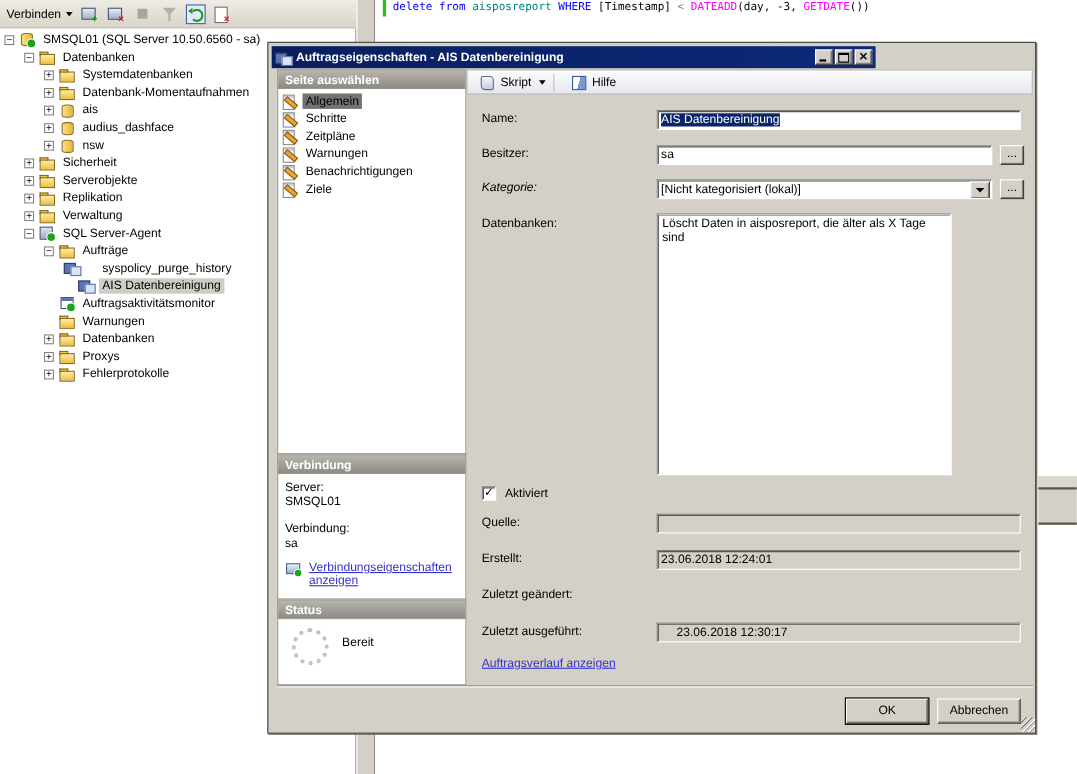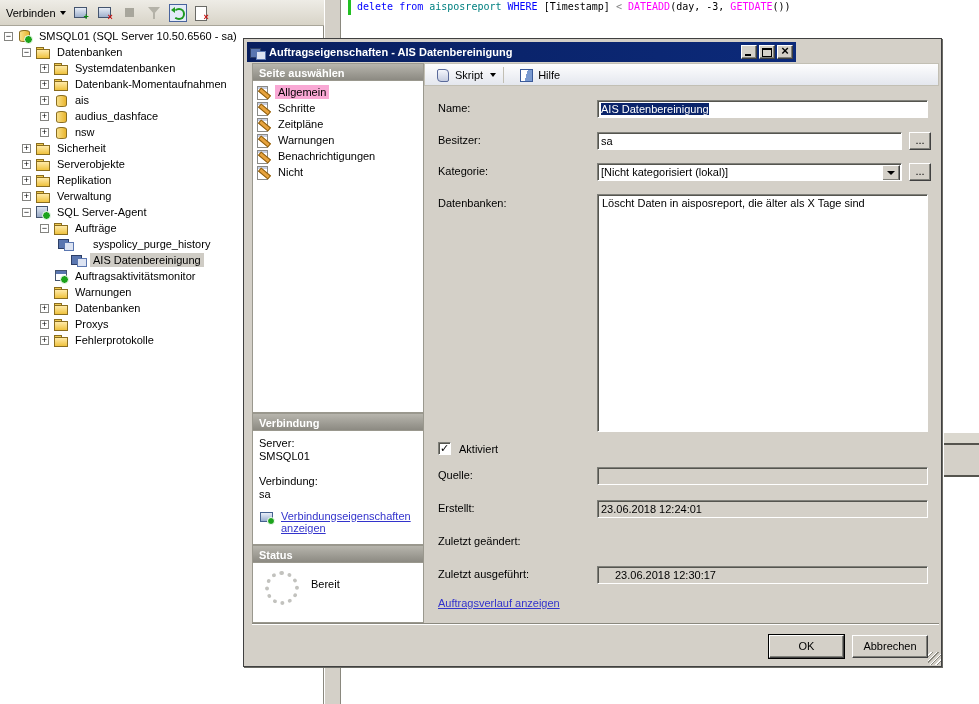--- a/index.html
+++ b/index.html
@@ -95,21 +95,21 @@
 
   #pages-header{left:8px;top:24px;width:172px;}
   #pages-list{left:8px;top:42px;width:172px;height:332px;padding-top:3px;}
   .prow{display:flex;align-items:center;height:16px;padding-left:3px;white-space:nowrap;}
   .picon{width:15px;height:15px;position:relative;flex:none;margin-right:4px;}
   .picon::before{content:"";position:absolute;left:1px;top:1px;width:9px;height:12px;background:#fff;
      border:1px solid #8a8a86;box-shadow:inset 0 2px 0 #c8d0e4;}
   .picon::after{content:"";position:absolute;left:6px;top:2px;width:3px;height:11px;background:#e8a33d;
      border:1px solid #8a5d10;transform:rotate(-50deg);}
   .plabel{padding:1px 3px;}
-  .plabel.selected{background:#f9a8d4;}
+  .plabel.selected{background:#737373;}
 
   #conn-header{left:8px;top:374px;width:172px;}
   #conn-body{left:8px;top:392px;width:172px;height:114px;padding:6px 0 0 6px;}
   .conn-line{line-height:13px;}
   .conn-gap{height:12px;}
   #conn-link-row{display:flex;margin-top:9px;}
   .lnkicon{width:16px;height:14px;position:relative;flex:none;margin:1px 6px 0 0;}
   .lnkicon::before{content:"";position:absolute;left:1px;top:1px;width:11px;height:8px;
      background:linear-gradient(#e8eef8,#9cb0d0);border:1px solid #45618f;}
   .lnkicon::after{content:"";position:absolute;right:0;bottom:0;width:6px;height:6px;border-radius:50%;
@@ -140,21 +140,21 @@
      box-shadow:inset 1px 1px 0 #55554f;}
   .sunken.disabled{background:#d4d0c8;}
   .selmark{background:#0a246a;color:#fff;}
   .raised{background:#d4d0c8;border:1px solid;border-color:#ffffff #404040 #404040 #ffffff;
      box-shadow:inset -1px -1px 0 #80807a;box-sizing:border-box;}
   .dots-btn{position:absolute;left:485px;width:22px;height:18px;text-align:center;line-height:14px;}
   .combo-arrow{position:absolute;right:1px;top:1px;width:16px;height:14px;
      background:#d4d0c8;border:1px solid;border-color:#fff #404040 #404040 #fff;box-shadow:inset -1px -1px 0 #80807a;}
   .combo-arrow::after{content:"";position:absolute;left:4px;top:5px;width:0;height:0;
      border-left:4px solid transparent;border-right:4px solid transparent;border-top:4px solid #000;}
-  #desc-box{position:absolute;left:173px;top:108px;width:331px;height:238px;padding:2px 4px;box-sizing:border-box;
+  #desc-box{position:absolute;left:173px;top:108px;width:268px;height:238px;padding:2px 4px;box-sizing:border-box;
      white-space:normal;overflow:hidden;line-height:13px;}
   .checkbox{position:absolute;left:14px;width:13px;height:13px;background:#fff;border:1px solid;
      border-color:#80807a #fff #fff #80807a;box-shadow:inset 1px 1px 0 #55554f;box-sizing:border-box;
      text-align:center;line-height:11px;font-size:11px;}
   .checkbox.checked::after{content:"✓";font-weight:bold;}
 
   #groove{left:8px;top:584px;width:687px;height:2px;border-top:1px solid #8a887e;border-bottom:1px solid #fff;box-sizing:border-box;}
   .dlg-btn{position:absolute;top:596px;height:23px;text-align:center;line-height:21px;}
   #ok-btn{left:525px;width:75px;outline:1px solid #000;}
   #cancel-btn{left:608px;width:76px;}
@@ -333,21 +333,21 @@
       <div class="prow">
         <span class="picon"></span>
         <span class="plabel">Warnungen</span>
       </div>
       <div class="prow">
         <span class="picon"></span>
         <span class="plabel">Benachrichtigungen</span>
       </div>
       <div class="prow">
         <span class="picon"></span>
-        <span class="plabel">Nicht</span>
+        <span class="plabel">Ziele</span>
       </div>
     </div>
 
   <div class="abs sect-header" id="conn-header">Verbindung</div>
   <div class="abs white-panel" id="conn-body">
     <div class="conn-line">Server:</div>
     <div class="conn-line">SMSQL01</div>
     <div class="conn-gap"></div>
     <div class="conn-line">Verbindung:</div>
     <div class="conn-line">sa</div>
@@ -377,21 +377,21 @@
   </div>
 
   <div class="abs" id="form-area">
     <div class="flabel" style="top:16px;">Name:</div>
     <div class="field sunken" style="top:14px;width:331px;"><span class="selmark">AIS Datenbereinigung</span></div>
 
     <div class="flabel" style="top:48px;">Besitzer:</div>
     <div class="field sunken" style="top:46px;width:305px;">sa</div>
     <div class="dots-btn raised" style="top:46px;">...</div>
 
-    <div class="flabel" style="top:79px;">Kategorie:</div>
+    <div class="flabel" style="top:79px;font-style:italic;">Kategorie:</div>
     <div class="field sunken" style="top:77px;width:305px;">
       <span>[Nicht kategorisiert (lokal)]</span>
       <span class="combo-arrow"></span>
     </div>
     <div class="dots-btn raised" style="top:77px;">...</div>
 
     <div class="flabel" style="top:111px;">Datenbanken:</div>
     <div class="sunken" id="desc-box">Löscht Daten in aisposreport, die älter als X Tage sind</div>
 
     <div class="checkbox checked" id="enabled-cb" style="top:356px;"></div>

